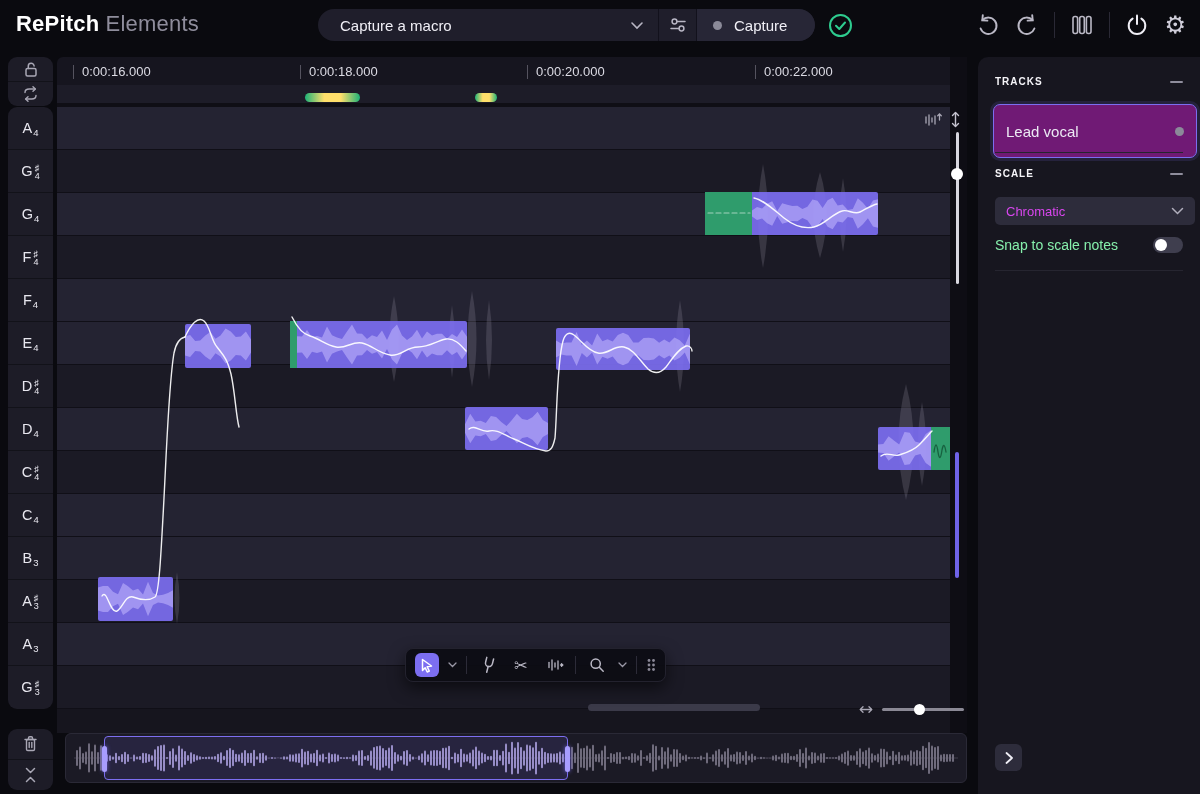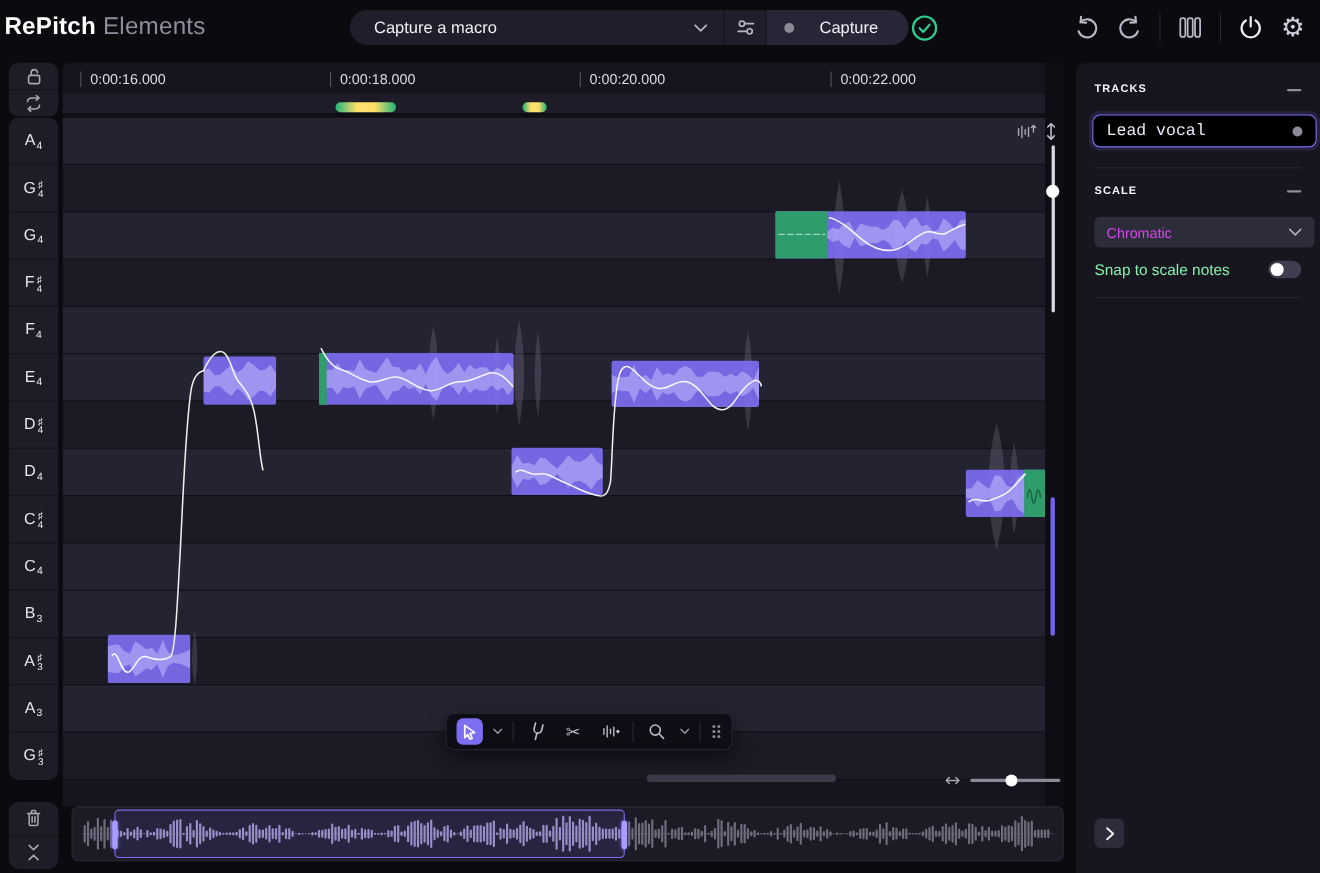--- a/index.html
+++ b/index.html
@@ -3,30 +3,30 @@
 <meta charset="utf-8">
 <style>
   html,body{margin:0;padding:0;background:#0a0a0f;}
   .stage{position:relative;width:1200px;height:794px;background:#0a0a0f;overflow:hidden;
          font-family:"Liberation Sans",sans-serif;color:#e9e8f0;}
   .abs{position:absolute;}
   svg{display:block;}
 
   
   .topbar{position:absolute;left:0;top:0;width:1200px;height:50px;background:#0a0a0f;display:flex;align-items:center;}
-  .logo{position:absolute;left:4px;top:11px;font-size:22px;letter-spacing:.2px;}
+  .logo{position:absolute;left:16px;top:11px;font-size:22px;letter-spacing:.2px;}
   .logo .b{font-weight:bold;color:#ffffff;}
   .logo .l{color:#8f8d9c;}
   .macro-bar{position:absolute;left:318px;top:9px;height:32px;display:flex;align-items:stretch;background:#1f1e2b;border-radius:16px;overflow:hidden;}
   .macro-seg{display:flex;align-items:center;width:318px;padding-left:22px;}
   .macro-seg .txt{font-size:15px;color:#f0eff6;}
   .macro-seg .chev{margin-left:auto;margin-right:14px;}
   .vdiv{width:1px;background:#12111c;}
   .slider-seg{width:37px;display:flex;align-items:center;justify-content:center;}
-  .capture-seg{display:flex;align-items:center;background:#272636;padding:0 28px 0 16px;border-radius:0 16px 16px 0;gap:11px;}
+  .capture-seg{display:flex;align-items:center;background:#272636;padding:0 28px 0 16px;border-radius:0 16px 16px 0;}
   .capture-dot{width:9px;height:9px;border-radius:50%;background:#8b8a99;margin-right:12px;}
   .capture-txt{font-size:15px;color:#f0eff6;}
   .checkwrap{position:absolute;left:828px;top:13px;}
   .tb-right{position:absolute;right:14px;top:12px;display:flex;align-items:center;gap:15px;}
   .tb-sep{width:1px;height:26px;background:#2a2935;}
   .icon-btn{display:flex;align-items:center;justify-content:center;cursor:pointer;}
   .gear-glyph{font-family:"DejaVu Sans",sans-serif;font-size:24px;color:#cfcdd9;line-height:24px;}
 
   
   .sb-group{position:absolute;left:8px;width:45px;background:#1d1c27;border-radius:9px;overflow:hidden;}
@@ -85,22 +85,22 @@
   
   .overview{position:absolute;left:65px;top:733px;width:902px;height:50px;background:#1b1a25;border:1px solid #2a2936;border-radius:6px;z-index:2;box-sizing:border-box;}
   .ov-sel{position:absolute;left:38px;top:2px;width:464px;height:44px;background:rgba(124,110,240,.13);border:1px solid #7c6ef0;border-radius:4px;box-sizing:border-box;}
   .ov-handle{position:absolute;top:9px;width:5px;height:26px;border-radius:3px;background:#a89dff;box-shadow:0 0 4px rgba(124,110,240,.8);}
 
   
   .panel{position:absolute;left:978px;top:57px;width:222px;height:737px;background:#17161f;border-radius:10px 0 0 0;z-index:3;}
   .p-head{position:absolute;left:17px;width:188px;display:flex;align-items:center;}
   .p-title{font-size:10px;font-weight:bold;letter-spacing:1px;color:#f5f4f8;}
   .minus{margin-left:auto;width:13px;height:2px;background:#8f8d9c;border-radius:1px;}
-  .track-item{position:absolute;left:15px;top:47px;width:178px;height:28px;background:#000000;border:1.5px solid #7c6ef0;border-radius:7px;
-              display:flex;align-items:center;padding:0 12px;box-shadow:0 0 0 3px rgba(124,110,240,.14);font-family:Liberation Mono, monospace;}
+  .track-item{position:absolute;left:15px;top:47px;width:178px;height:28px;background:#701a75;border:1.5px solid #7c6ef0;border-radius:7px;
+              display:flex;align-items:center;padding:12px 12px;box-shadow:0 0 0 3px rgba(124,110,240,.14);}
   .track-item .t{font-size:15px;color:#eceaf4;}
   .track-dot{margin-left:auto;width:9px;height:9px;border-radius:50%;background:#8b8a99;}
   .p-div{position:absolute;left:17px;width:188px;height:1px;background:#262530;}
   .scale-dd{position:absolute;left:17px;top:140px;width:178px;height:28px;background:#2d2c3b;border-radius:5px;display:flex;align-items:center;padding:0 11px;}
   .scale-dd .t{font-size:13px;color:#d946ef;}
   .scale-dd .chev{margin-left:auto;}
   .snap-row{position:absolute;left:17px;top:180px;width:188px;display:flex;align-items:center;}
   .snap-row .t{font-size:14px;color:#86efac;}
   .toggle{margin-left:auto;width:30px;height:16px;border-radius:9px;background:#3f3e4e;position:relative;}
   .toggle .knob{position:absolute;left:2px;top:2px;width:12px;height:12px;border-radius:50%;background:#ffffff;}

